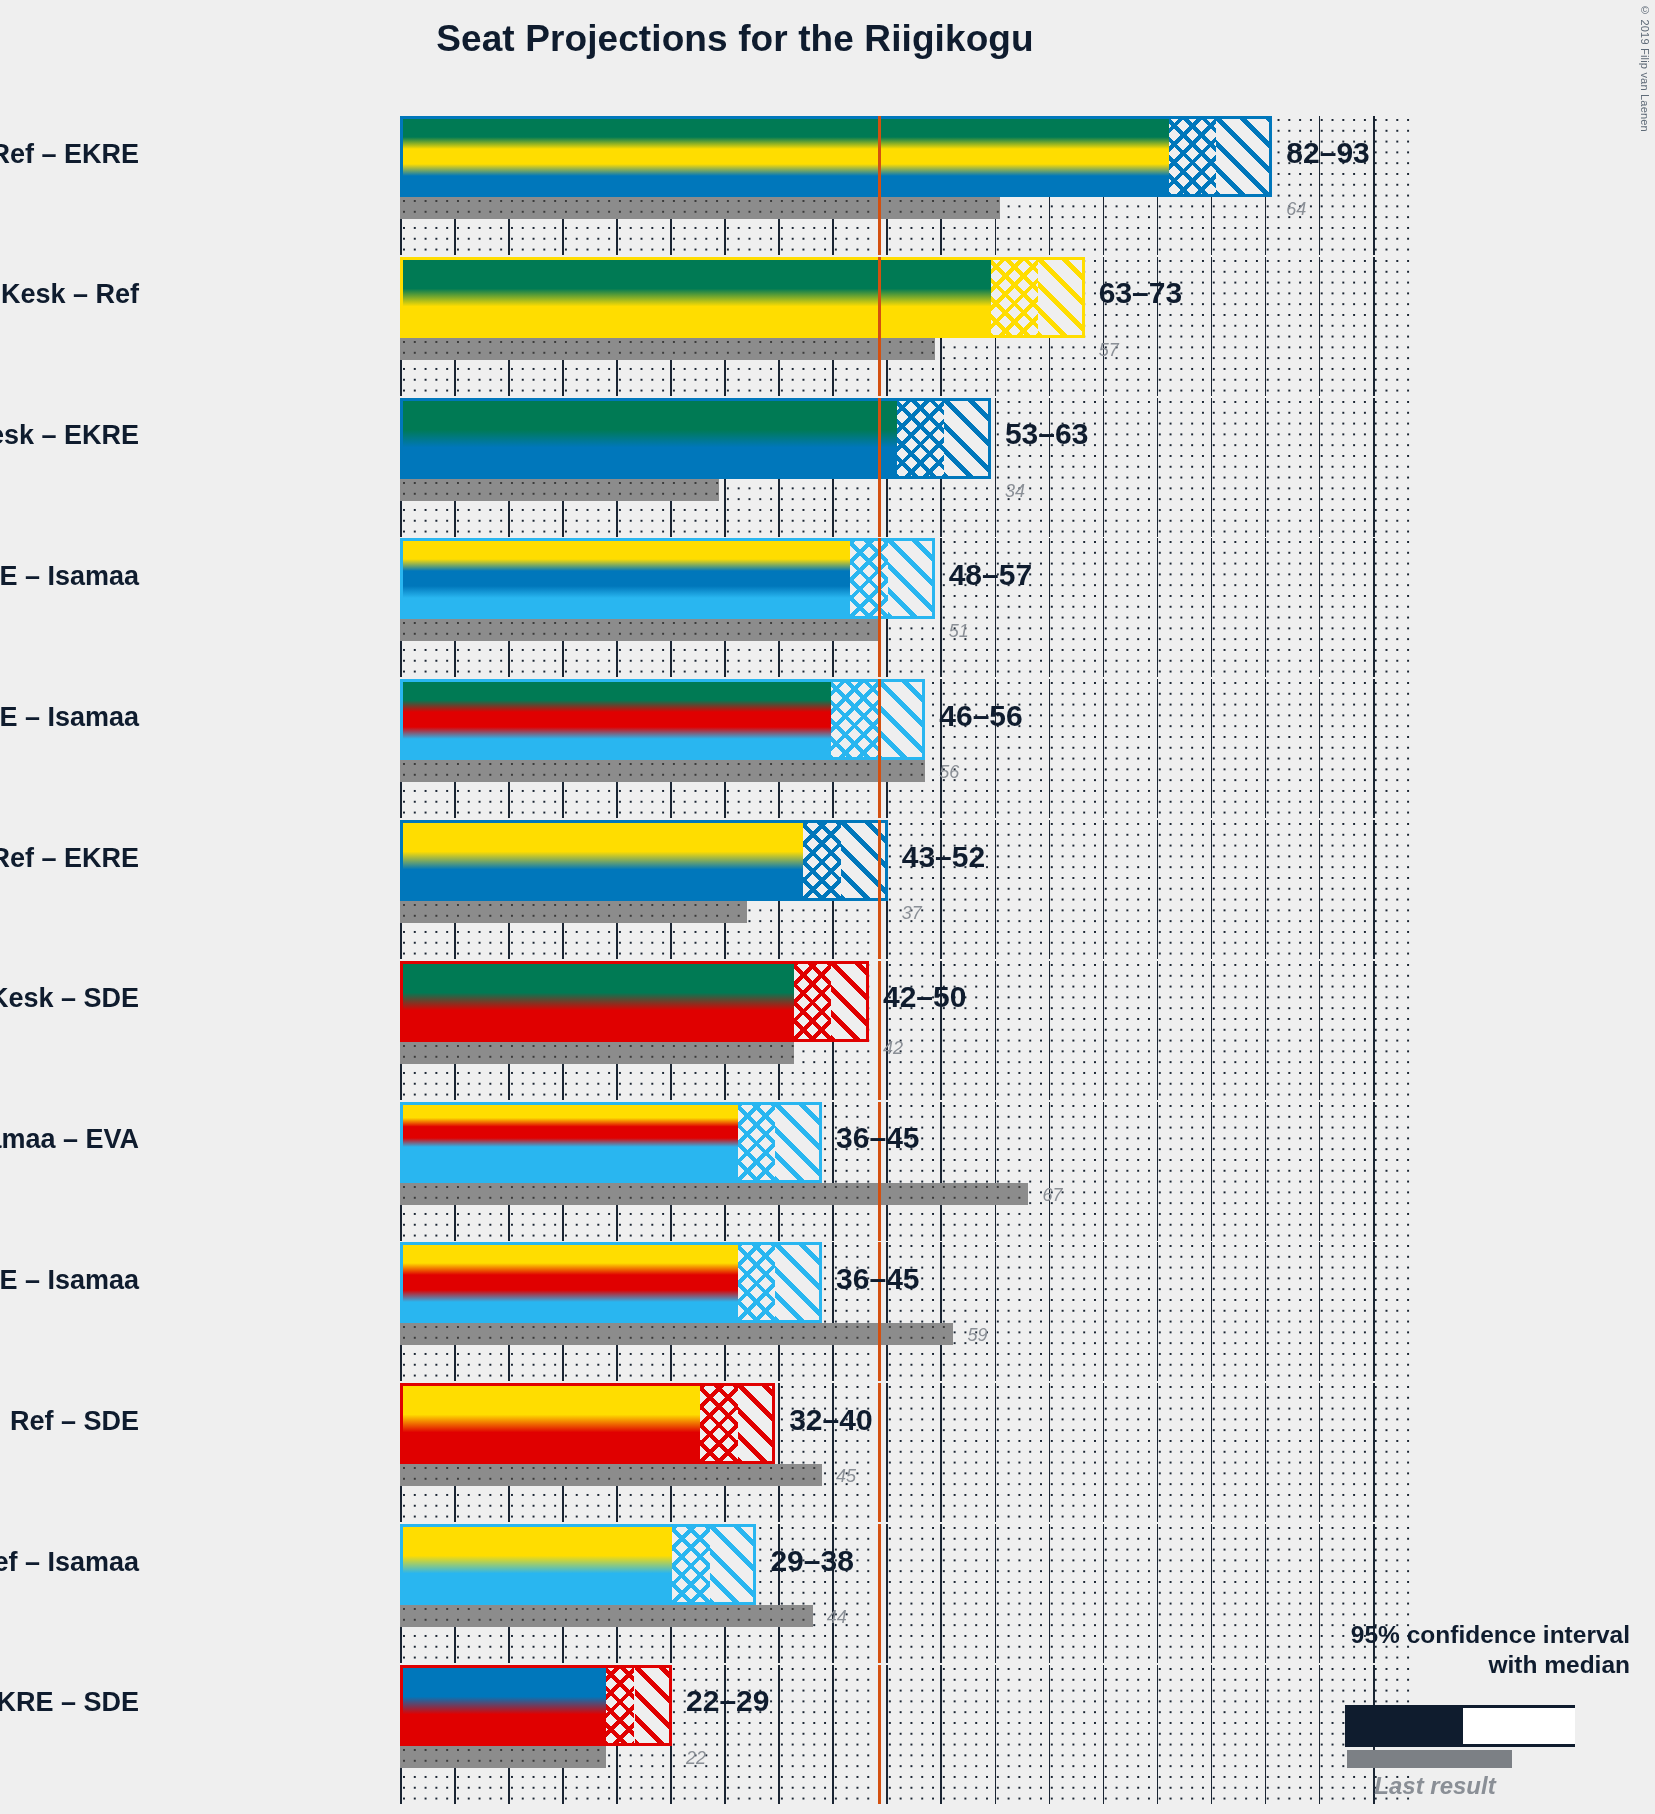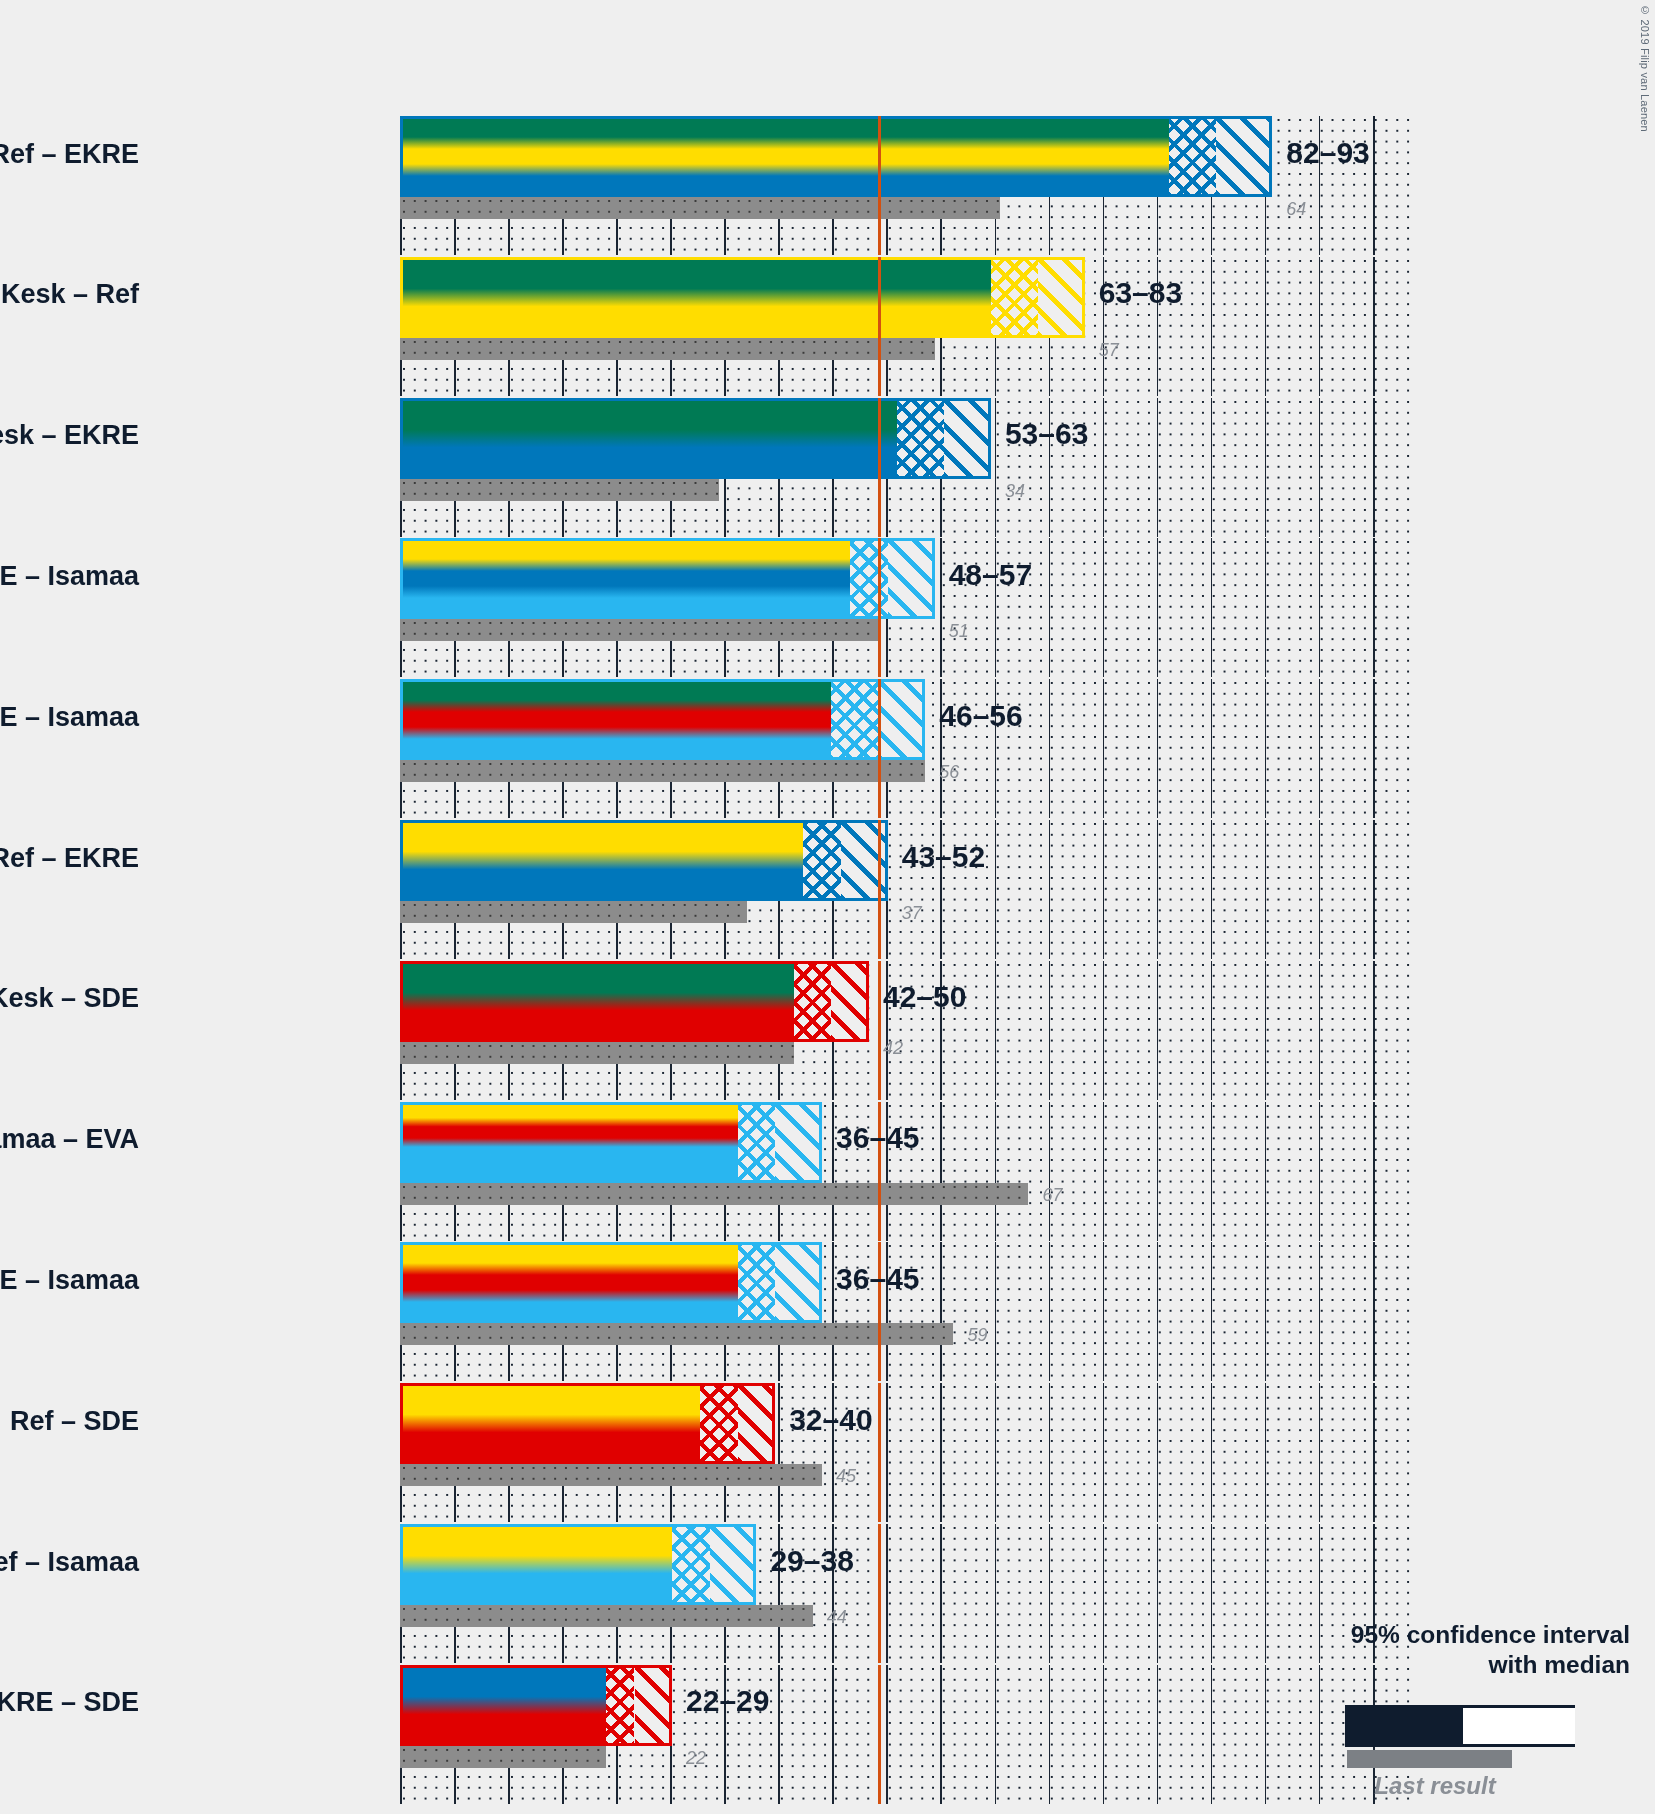--- a/index.html
+++ b/index.html
@@ -118,20 +118,21 @@
   .legend-last-text{
     position:absolute;left:150px;top:152px;width:290px;text-align:center;
     font-size:24px;font-style:italic;font-weight:bold;color:#8a8f96;
   }
 </style>
 </head>
 <body>
 
 <div id="chart-root">
 
+  <div class="title">Seat Projections for the Riigikogu</div>
   <div class="copyright">© 2019 Filip van Laenen</div>
 
   <div id="plot">
       <div class="row" style="top: 0px; height: 139px;">
         <div class="gridband" style="width: 1010px;"></div>
         <div class="gridlines"></div>
         <div class="lastresult" style="top: 81px; height: 22px; width: 600.32px;"></div>
         <div class="barwrap" style="top: 0px; height: 81px; width: 872.34px;">
           <div class="bar" style="width: 100%;">
             <div class="solidpart" style="width: 769.16px; background: linear-gradient(rgb(0, 122, 84) 7.3%, rgb(0, 122, 84) 26%, rgb(255, 221, 0) 40.7%, rgb(255, 221, 0) 59.3%, rgb(0, 119, 187) 74%, rgb(0, 119, 187) 92.7%);"></div>
@@ -152,21 +153,21 @@
         <div class="barwrap" style="top: 0px; height: 81px; width: 684.74px;">
           <div class="bar" style="width: 100%;">
             <div class="solidpart" style="width: 590.94px; background: linear-gradient(rgb(0, 122, 84) 11%, rgb(0, 122, 84) 39%, rgb(255, 221, 0) 61%, rgb(255, 221, 0) 89%);"></div>
             <div class="cross" style="left: 590.94px; width: 46.9px; background: repeating-linear-gradient(45deg, rgb(255, 221, 0) 0px, rgb(255, 221, 0) 4px, transparent 4px, transparent 13px), repeating-linear-gradient(-45deg, rgb(255, 221, 0) 0px, rgb(255, 221, 0) 4px, transparent 4px, transparent 13px), radial-gradient(circle at 2px 2px, rgb(26, 37, 51) 1.1px, transparent 1.4px), rgb(239, 239, 239);"></div>
             <div class="diag" style="left: 637.84px; width: 46.9px; background: repeating-linear-gradient(45deg, rgb(255, 221, 0) 0px, rgb(255, 221, 0) 5px, transparent 5px, transparent 18px), radial-gradient(circle at 2px 2px, rgb(26, 37, 51) 1.1px, transparent 1.4px), rgb(239, 239, 239);"></div>
             <div class="outline" style="border-color: rgb(255, 221, 0);"></div>
           </div>
         </div>
         <div class="majority" style="left: 478.38px; height: 139px;"></div>
         <div class="rowlabel" style="top: 22.5px; text-align: right;">Kesk – Ref</div>
-        <div class="ci" style="left: 698.74px; top: 19.5px;">63–83</div>
+        <div class="ci" style="left: 698.74px; top: 19.5px;">63–73</div>
         <div class="last" style="left: 698.74px; top: 83px;">57</div>
       </div>
       <div class="row" style="top: 281.6px; height: 139px;">
         <div class="gridband" style="width: 1010px;"></div>
         <div class="gridlines"></div>
         <div class="lastresult" style="top: 81px; height: 22px; width: 318.92px;"></div>
         <div class="barwrap" style="top: 0px; height: 81px; width: 590.94px;">
           <div class="bar" style="width: 100%;">
             <div class="solidpart" style="width: 497.14px; background: linear-gradient(rgb(0, 122, 84) 11%, rgb(0, 122, 84) 39%, rgb(0, 119, 187) 61%, rgb(0, 119, 187) 89%);"></div>
             <div class="cross" style="left: 497.14px; width: 46.9px; background: repeating-linear-gradient(45deg, rgb(0, 119, 187) 0px, rgb(0, 119, 187) 4px, transparent 4px, transparent 13px), repeating-linear-gradient(-45deg, rgb(0, 119, 187) 0px, rgb(0, 119, 187) 4px, transparent 4px, transparent 13px), radial-gradient(circle at 2px 2px, rgb(26, 37, 51) 1.1px, transparent 1.4px), rgb(239, 239, 239);"></div>

